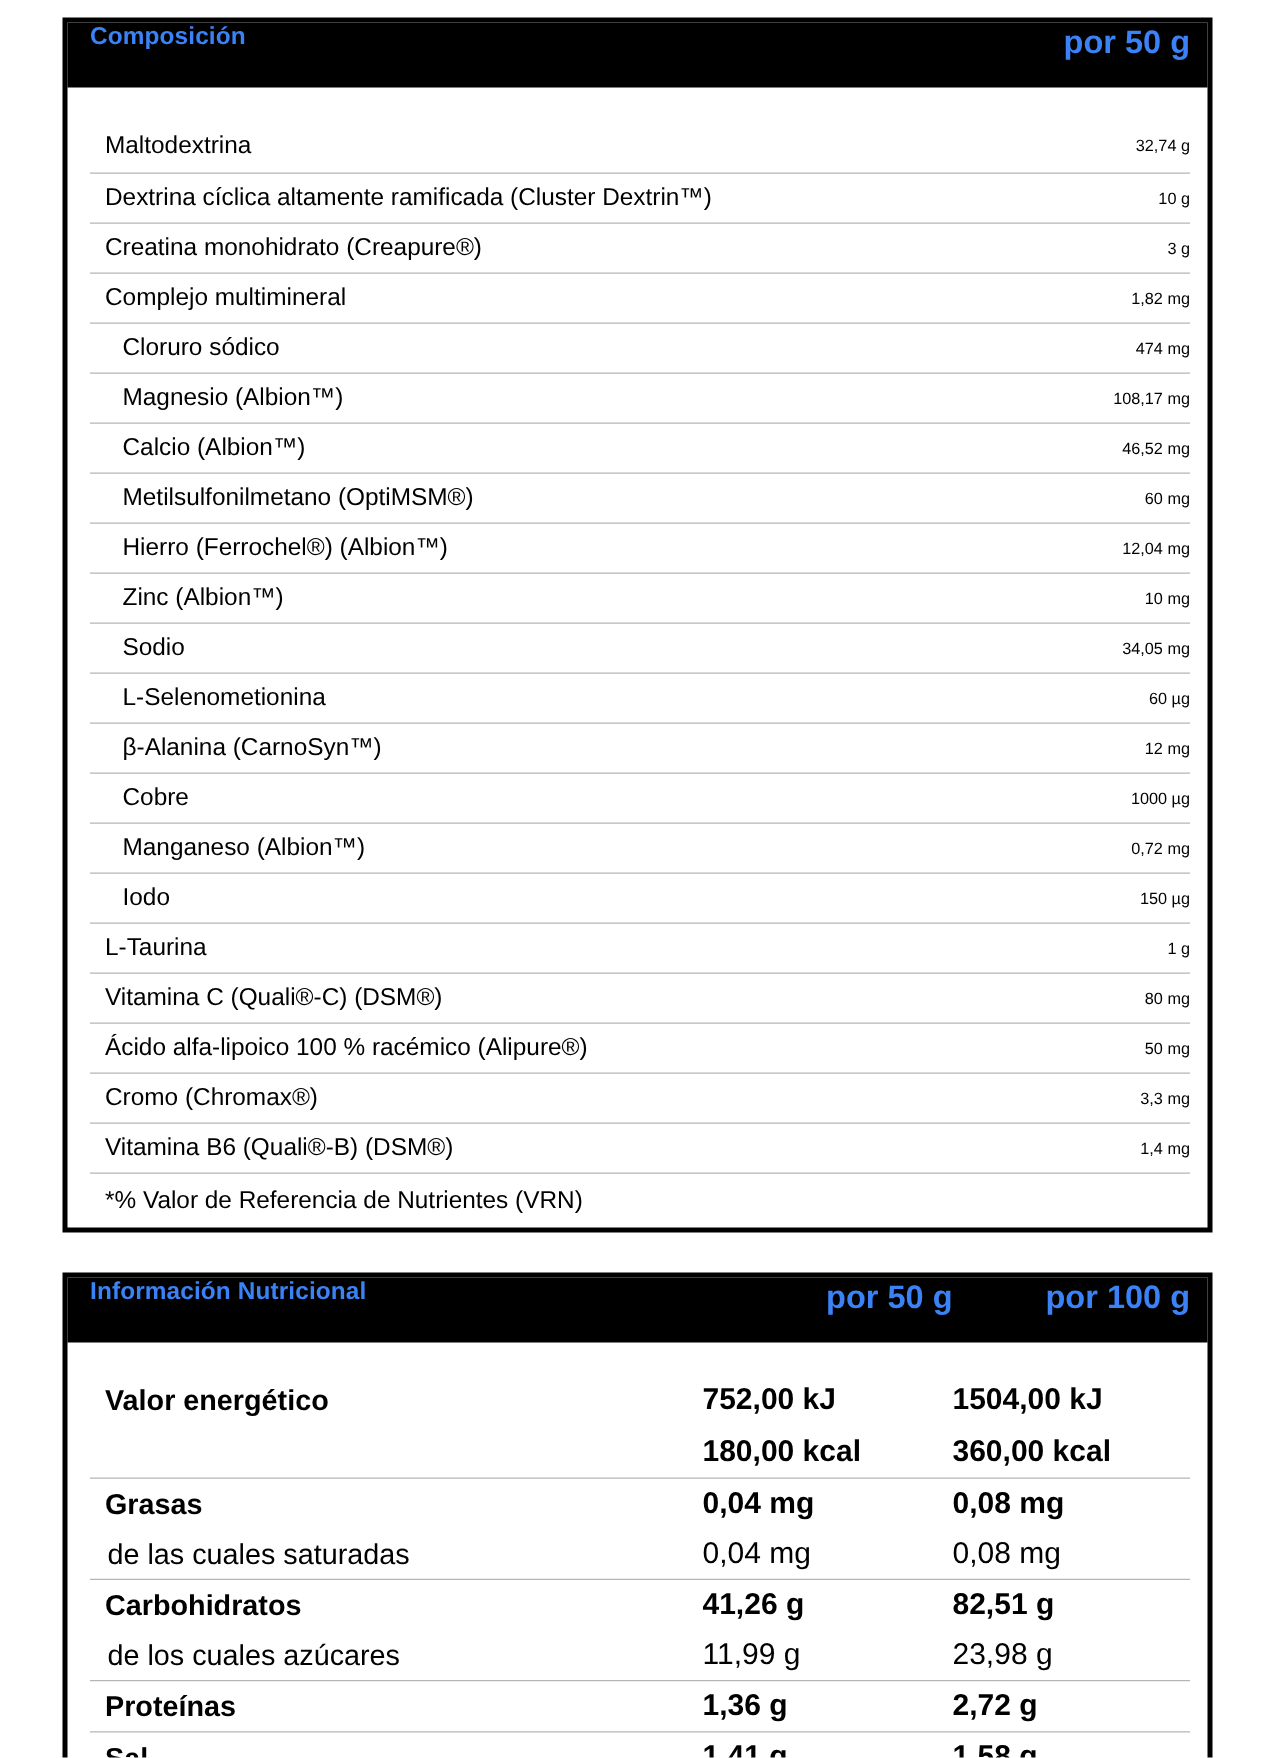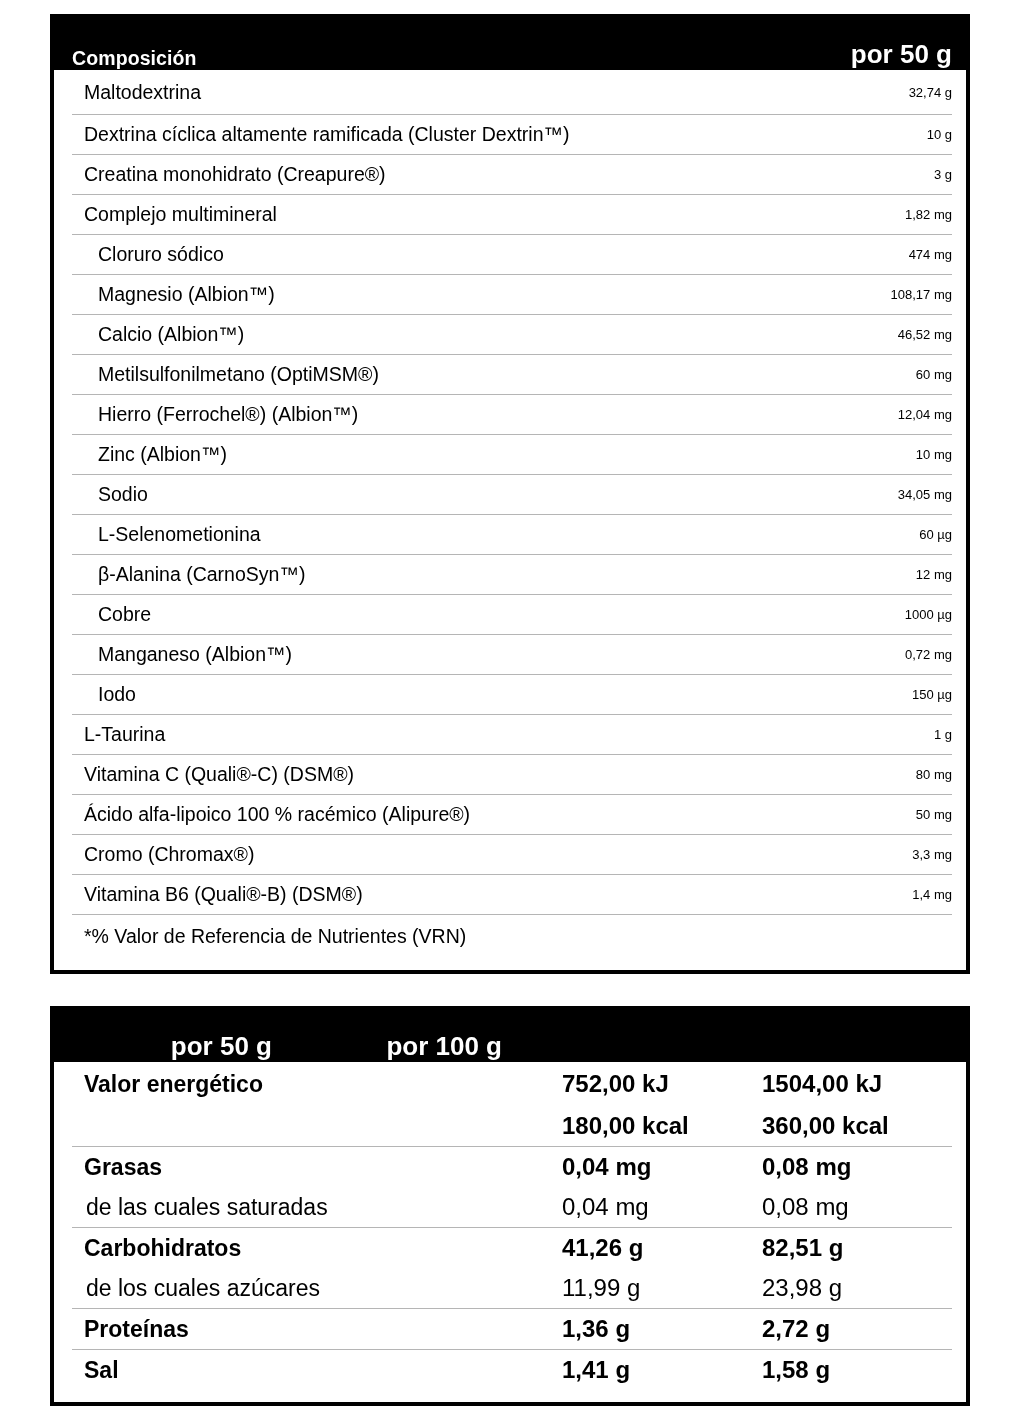--- a/index.html
+++ b/index.html
@@ -25,45 +25,45 @@
   
   .nutri-table {
     border: 4px solid #000000;
     background: #ffffff;
     box-sizing: border-box;
     width: 920px;
   }
 
   .thead {
     background: #000000;
-    color: #ffffff;
+    color: #3b82f6;
     display: flex;
-    align-items: flex-end;
+    align-items: flex-start;
     box-sizing: border-box;
     height: 52px;
     padding: 0 14px 0 18px;
-    gap: 40px;
   }
   .thead .th-label {
     flex: 1 1 auto;
     font-weight: bold;
     font-size: 19.5px;
     letter-spacing: .1px;
     white-space: nowrap;
   }
   .thead .th-val {
     flex: 0 0 auto;
     font-weight: bold;
     font-size: 26px;
     text-align: right;
     white-space: nowrap;
   }
 
   .tbody {
-    padding: 0 14px 12px 18px;
+    padding: 0 14px 0 18px;
+    margin-top: 24px;
   }
 
   
   .row {
     display: flex;
     align-items: center;
     height: 40px;
     border-top: 1px solid #b5b5b5;
     box-sizing: border-box;
   }
@@ -231,20 +231,21 @@
         <div class="row note">
           <div class="cell-label indent-0">*% Valor de Referencia de Nutrientes (VRN)</div>
         </div>
       </div>
 
   </div>
 
   <div class="nutri-table" id="table-nutricional">
 
     <div class="thead">
+      <div class="th-label">Información Nutricional</div>
       <div class="th-val c1">por 50 g</div>
       <div class="th-val c2">por 100 g</div>
     </div>
 
     <div class="tbody" id="nutricional-body">
         <div class="group first">
           <div class="nrow tall bold">
             <div class="cell-label pad-l">Valor energético</div>
             <div class="cell-val c1">752,00 kJ</div>
             <div class="cell-val c2">1504,00 kJ</div>

